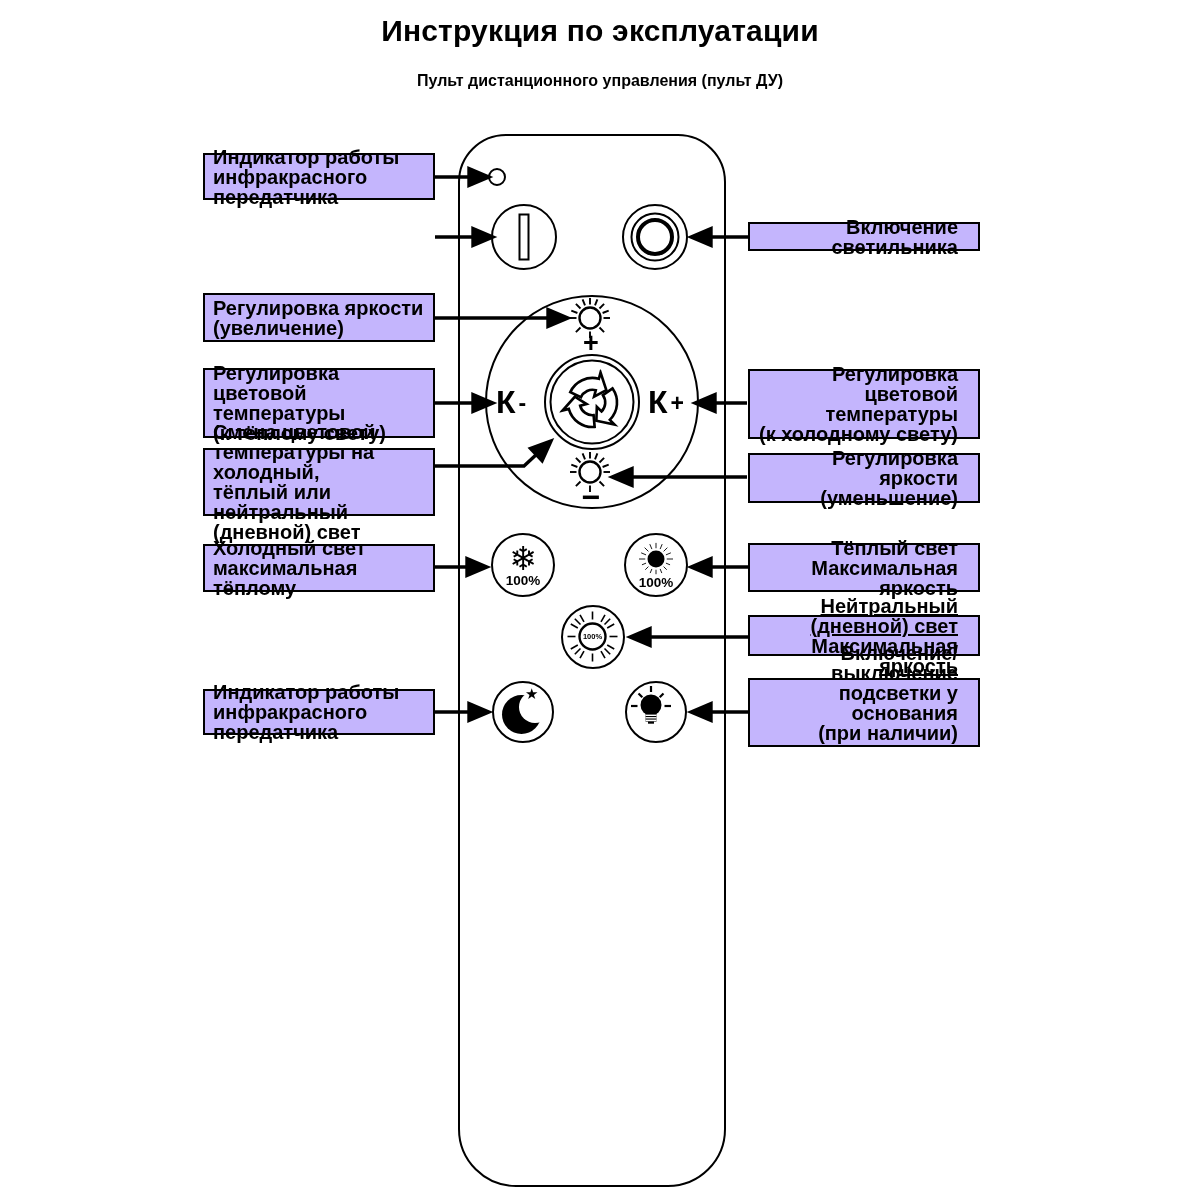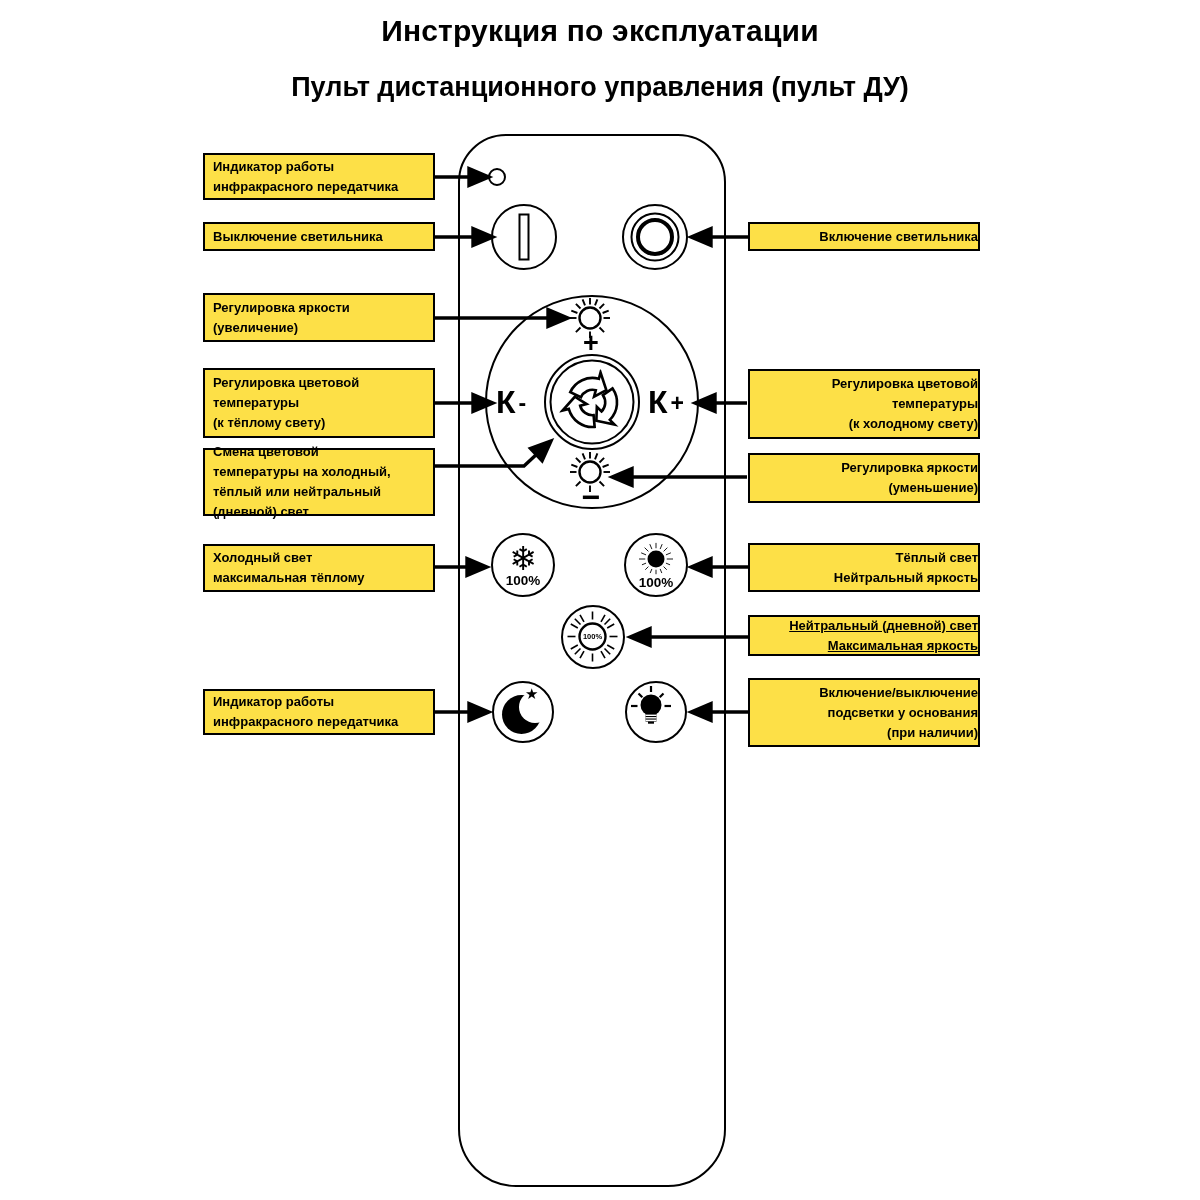--- a/index.html
+++ b/index.html
@@ -3,29 +3,29 @@
 <meta charset="utf-8">
 <style>
   * { margin:0; padding:0; box-sizing:border-box; }
   html,body { background:#ffffff; }
   body { font-family:"Liberation Sans", sans-serif; color:#000; }
   .page { position:relative; width:1200px; height:1200px; background:#fff; overflow:hidden; }
 
   .title { position:absolute; left:0; top:14px; width:1200px; text-align:center;
            font-size:30px; font-weight:bold; letter-spacing:0.2px; }
   .subtitle { position:absolute; left:0; top:72px; width:1200px; text-align:center;
-              font-size:27px; font-weight:bold; }
+              font-size:16px; font-weight:bold; }
 
   
-  .callout { position:absolute; border:2.6px solid #000; background:#fde047;
-             display:flex; align-items:center; font-size:13px; font-weight:bold;
+  .callout { position:absolute; border:2.6px solid #000; background:#c4b5fd;
+             display:flex; align-items:center; font-size:20px; font-weight:bold;
              line-height:20px; }
   .callout .txt { white-space:pre-line; width:100%; }
   .callout.left-side { left:203px; width:232px; padding:2px 6px 2px 8px; }
-  .callout.right-side { left:748px; width:232px; padding:2px 0 2px 6px; text-align:right; }
+  .callout.right-side { left:748px; width:232px; padding:2px 20px 2px 6px; text-align:right; }
 
   .cl1 { top:153px; height:47px; }
   .cl2 { top:222px; height:29px; }
   .cl3 { top:293px; height:49px; }
   .cl4 { top:368px; height:70px; }
   .cl5 { top:448px; height:68px; }
   .cl6 { top:544px; height:48px; }
   .cl7 { top:689px; height:46px; }
 
   .cr1 { top:222px; height:29px; }
@@ -101,23 +101,20 @@
 
 <div class="page">
 
   <div class="title">Инструкция по эксплуатации</div>
   <div class="subtitle">Пульт дистанционного управления (пульт ДУ)</div>
 
   <div class="callout left-side cl1">
       <div class="txt">Индикатор работы
 инфракрасного передатчика</div>
     </div>
-  <div class="callout left-side cl2">
-      <div class="txt">Выключение светильника</div>
-    </div>
   <div class="callout left-side cl3">
       <div class="txt">Регулировка яркости
 (увеличение)</div>
     </div>
   <div class="callout left-side cl4">
       <div class="txt">Регулировка цветовой
 температуры
 (к тёплому свету)</div>
     </div>
   <div class="callout left-side cl5">
@@ -142,21 +139,21 @@
       <div class="txt">Регулировка цветовой
 температуры
 (к холодному свету)</div>
     </div>
   <div class="callout right-side cr3">
       <div class="txt">Регулировка яркости
 (уменьшение)</div>
     </div>
   <div class="callout right-side cr4">
       <div class="txt">Тёплый свет
-Нейтральный яркость</div>
+Максимальная яркость</div>
     </div>
   <div class="callout right-side cr5">
       <div class="txt">Нейтральный (дневной) свет
 Максимальная яркость</div>
     </div>
   <div class="callout right-side cr6">
       <div class="txt">Включение/выключение
 подсветки у основания
 (при наличии)</div>
     </div>

